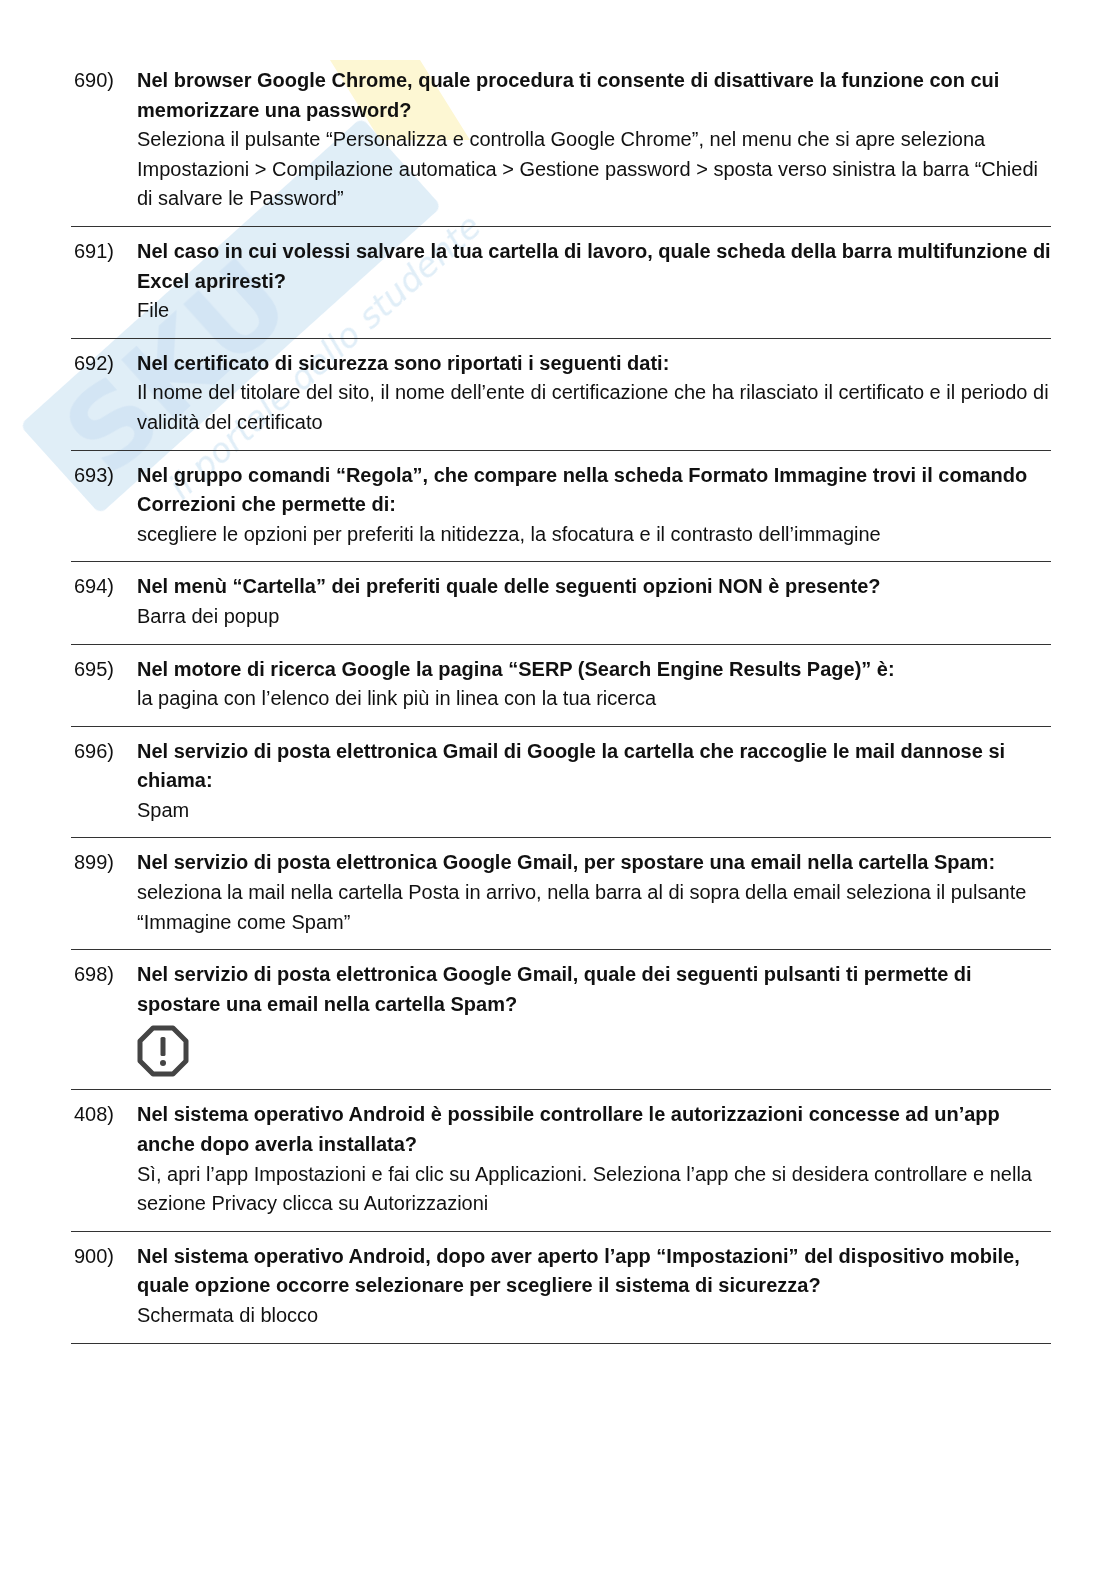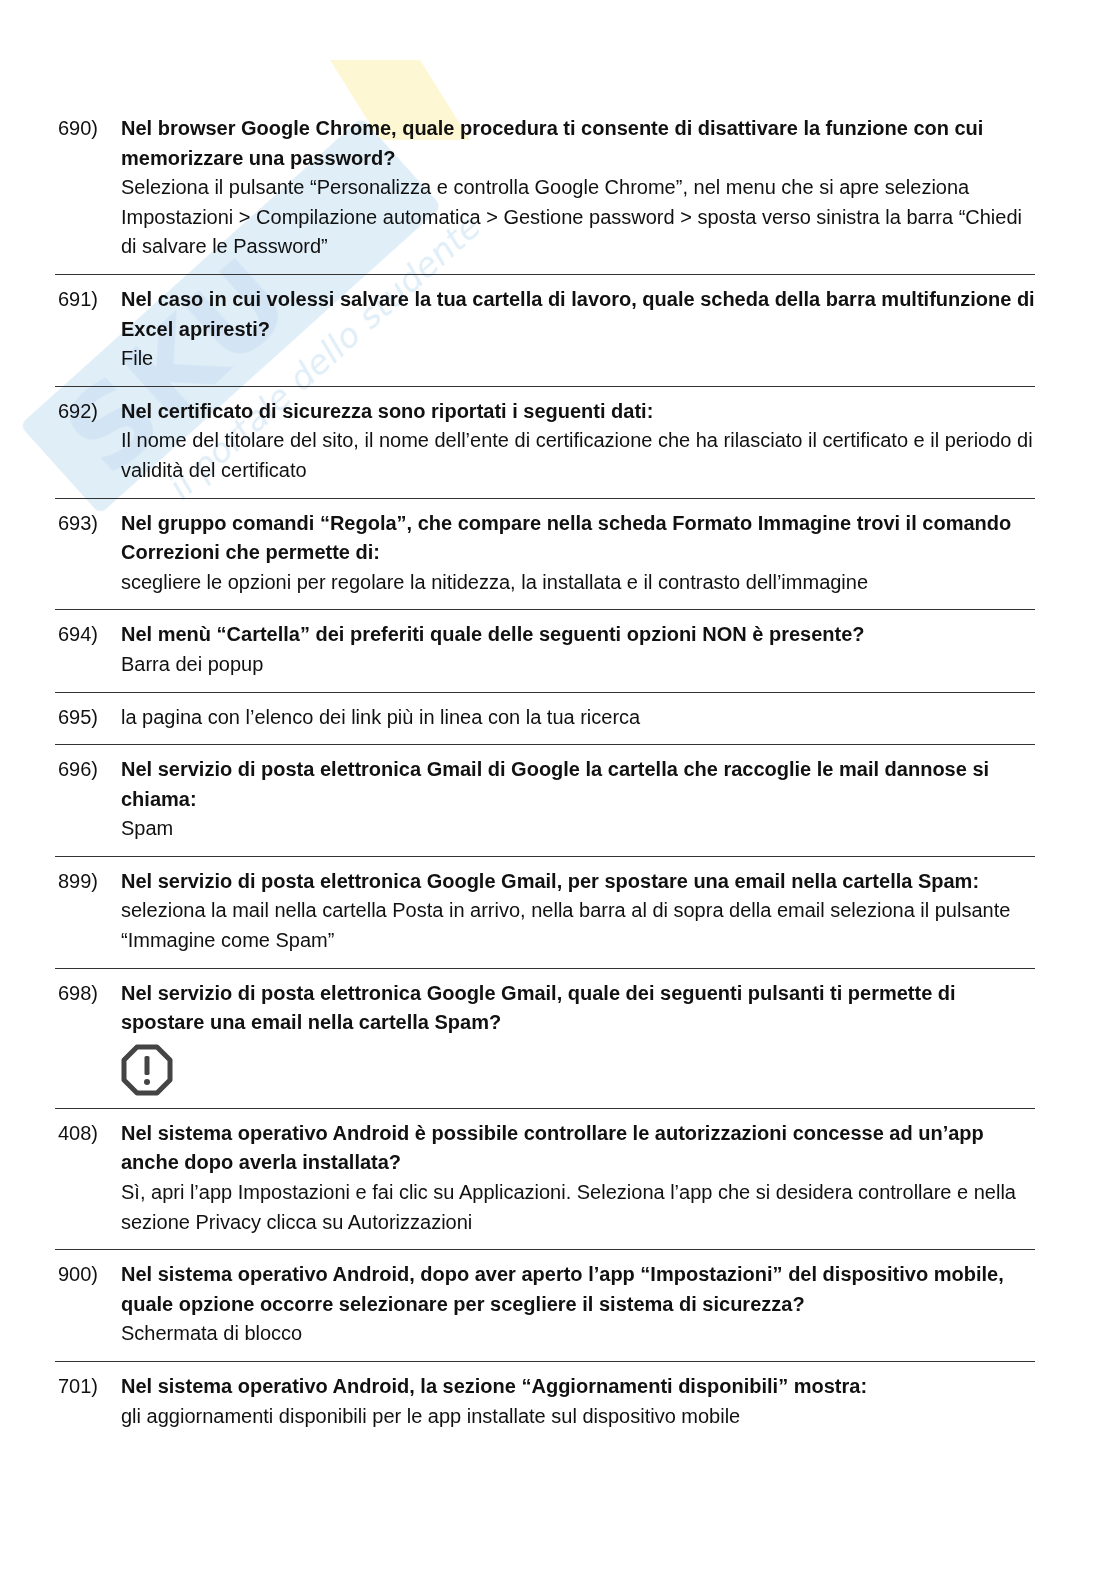--- a/index.html
+++ b/index.html
@@ -5,21 +5,21 @@
     html, body { margin: 0; padding: 0; background: #ffffff; }
     body {
       width: 1116px; height: 1579px; position: relative; overflow: hidden;
       font-family: "Liberation Sans", sans-serif; color: #111111;
     }
     .watermark {
       position: absolute; left: 0; top: 0; width: 1116px; height: 1579px;
       pointer-events: none; z-index: 0;
     }
     .page {
-      position: absolute; left: 55px; top: 66px; width: 980px; z-index: 1; margin-top: 48px;
+      position: absolute; left: 71px; top: 66px; width: 980px; z-index: 1;
     }
     .qa {
       display: flex; padding: 0 0 0 0;
     }
     .qa .num {
       width: 66px; flex: 0 0 66px; font-size: 20px; line-height: 29.6px;
       padding-left: 3px; box-sizing: border-box;
     }
     .qa .body { flex: 1 1 auto; font-size: 20px; line-height: 29.6px; }
     .qa .question { font-weight: bold; }
@@ -67,37 +67,38 @@
       <div class="question">Nel certificato di sicurezza sono riportati i seguenti dati:</div>
       <div class="answer">Il nome del titolare del sito, il nome dell’ente di certificazione che ha rilasciato il certificato e il periodo di validità del certificato</div>
     </div>
   </div>
   <div class="divider"></div>
 
   <div class="qa">
     <div class="num">693)</div>
     <div class="body">
       <div class="question">Nel gruppo comandi “Regola”, che compare nella scheda Formato Immagine trovi il comando Correzioni che permette di:</div>
-      <div class="answer">scegliere le opzioni per regolare la nitidezza, la installata e il contrasto dell’immagine</div>
+      <div class="answer">scegliere le opzioni per preferiti la nitidezza, la sfocatura e il contrasto dell’immagine</div>
     </div>
   </div>
   <div class="divider"></div>
 
   <div class="qa">
     <div class="num">694)</div>
     <div class="body">
       <div class="question">Nel menù “Cartella” dei preferiti quale delle seguenti opzioni NON è presente?</div>
       <div class="answer">Barra dei popup</div>
     </div>
   </div>
   <div class="divider"></div>
 
   <div class="qa">
     <div class="num">695)</div>
     <div class="body">
+      <div class="question">Nel motore di ricerca Google la pagina “SERP (Search Engine Results Page)” è:</div>
       <div class="answer">la pagina con l’elenco dei link più in linea con la tua ricerca</div>
     </div>
   </div>
   <div class="divider"></div>
 
   <div class="qa">
     <div class="num">696)</div>
     <div class="body">
       <div class="question">Nel servizio di posta elettronica Gmail di Google la cartella che raccoglie le mail dannose si chiama:</div>
       <div class="answer">Spam</div>
@@ -140,21 +141,14 @@
 
   <div class="qa">
     <div class="num">900)</div>
     <div class="body">
       <div class="question">Nel sistema operativo Android, dopo aver aperto l’app “Impostazioni” del dispositivo mobile, quale opzione occorre selezionare per scegliere il sistema di sicurezza?</div>
       <div class="answer">Schermata di blocco</div>
     </div>
   </div>
   <div class="divider"></div>
 
-  <div class="qa">
-    <div class="num">701)</div>
-    <div class="body">
-      <div class="question">Nel sistema operativo Android, la sezione “Aggiornamenti disponibili” mostra:</div>
-      <div class="answer">gli aggiornamenti disponibili per le app installate sul dispositivo mobile</div>
-    </div>
-  </div>
 
 </div>
 
 </body></html>

